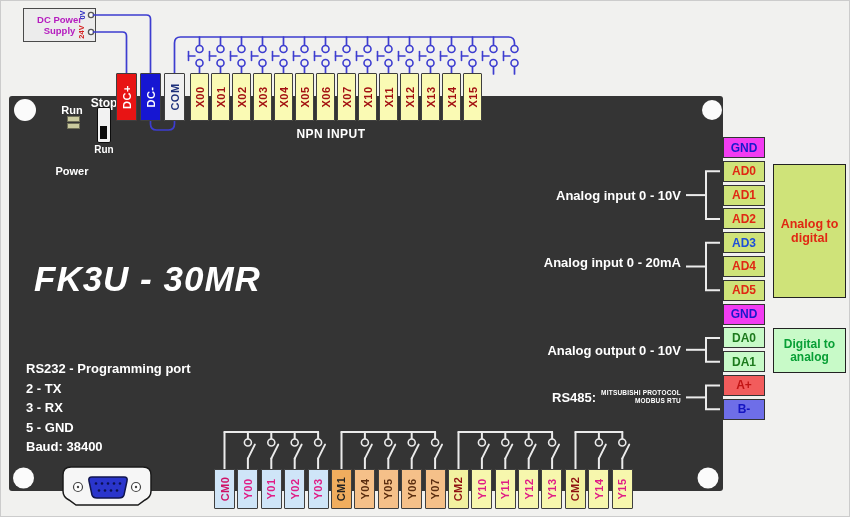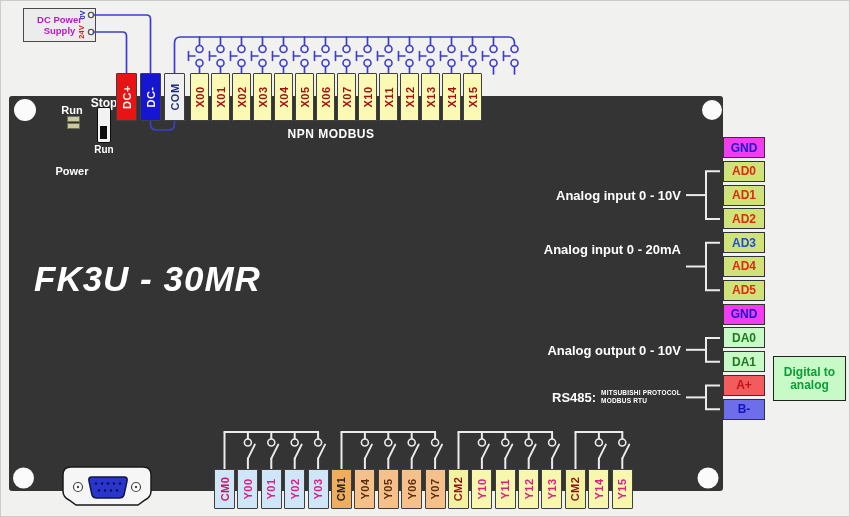--- a/index.html
+++ b/index.html
@@ -257,42 +257,49 @@
       <path d="M686,194.10000000000002 H705" stroke="#ebebeb" stroke-width="2" fill="none" stroke-linecap="square"></path>
       <path d="M718,241.7 H705 V289.3 H718" stroke="#ebebeb" stroke-width="2" fill="none" stroke-linecap="square"></path>
       <path d="M686,265.5 H705" stroke="#ebebeb" stroke-width="2" fill="none" stroke-linecap="square"></path>
       <path d="M718,336.9 H705 V360.70000000000005 H718" stroke="#ebebeb" stroke-width="2" fill="none" stroke-linecap="square"></path>
       <path d="M686,348.8 H705" stroke="#ebebeb" stroke-width="2" fill="none" stroke-linecap="square"></path>
       <path d="M718,384.5 H705 V408.3 H718" stroke="#ebebeb" stroke-width="2" fill="none" stroke-linecap="square"></path>
       <path d="M686,396.4 H705" stroke="#ebebeb" stroke-width="2" fill="none" stroke-linecap="square"></path>
     </svg>
 
   <div class="abs" id="model">FK3U - 30MR</div>
-  <div class="abs" id="npn">NPN MODBUS</div>
+  <div class="abs" id="npn">NPN INPUT</div>
   <div class="abs" id="led-run">Run</div>
   <div class="abs ledbar" style="top:115px;"></div>
   <div class="abs ledbar" style="top:122px;"></div>
   <div class="abs" id="led-power">Power</div>
   <div class="abs" id="sw-stop">Stop</div>
   <div class="abs" id="sw-body">
     <div id="sw-knob"></div>
   </div>
   <div class="abs" id="sw-run">Run</div>
+  <div class="abs" id="serial">
+    <div>RS232 - Programming port</div>
+    <div>2 - TX</div>
+    <div>3 - RX</div>
+    <div>5 - GND</div>
+    <div>Baud: 38400</div>
+  </div>
 
   <div id="annotations">
       <div class="annotation" style="top: 194.1px;">
         <span>Analog input 0 - 10V</span>
       </div>
-      <div class="annotation" style="top: 248px; justify-content: flex-end;">
+      <div class="annotation" style="top: 261px; justify-content: flex-end;">
         <span>Analog input 0 - 20mA</span>
       </div>
       <div class="annotation" style="top: 348.8px;">
         <span>Analog output 0 - 10V</span>
       </div>
-      <div class="annotation" style="top: 396.4px;">
+      <div class="annotation" style="top: 396.4px; text-align: right;">
         <span>RS485:</span>
         <span class="ann-sub">
           <span>MITSUBISHI PROTOCOL</span>
           <span>MODBUS RTU</span>
         </span>
       </div>
     </div>
 
   <div class="abs trow" id="row-power">
 
@@ -417,14 +424,15 @@
       <div class="rterm" style="background: rgb(207, 227, 121); color: #1d4ed8;">AD3</div>
       <div class="rterm" style="background: rgb(207, 227, 121); color: rgb(224, 40, 19);">AD4</div>
       <div class="rterm" style="background: rgb(207, 227, 121); color: rgb(224, 40, 19);">AD5</div>
       <div class="rterm" style="background: rgb(242, 60, 242); color: rgb(25, 25, 204);">GND</div>
       <div class="rterm" style="background: rgb(200, 250, 200); color: rgb(29, 122, 29);">DA0</div>
       <div class="rterm" style="background: rgb(200, 250, 200); color: rgb(29, 122, 29);">DA1</div>
       <div class="rterm" style="background: rgb(242, 92, 92); color: rgb(194, 20, 20);">A+</div>
       <div class="rterm" style="background: rgb(110, 110, 232); color: rgb(20, 20, 194);">B-</div>
     </div>
 
-  <div class="abs sidebox" id="box-d2a" style="background: rgb(200, 250, 200); color: rgb(8, 159, 53); margin-top: 28px;">Digital to analog</div>
+  <div class="abs sidebox" id="box-a2d" style="background: rgb(207, 227, 121); color: rgb(224, 40, 19);">Analog to digital</div>
+  <div class="abs sidebox" id="box-d2a" style="background: rgb(200, 250, 200); color: rgb(8, 159, 53);">Digital to analog</div>
 </div>
 
 </body></html>

